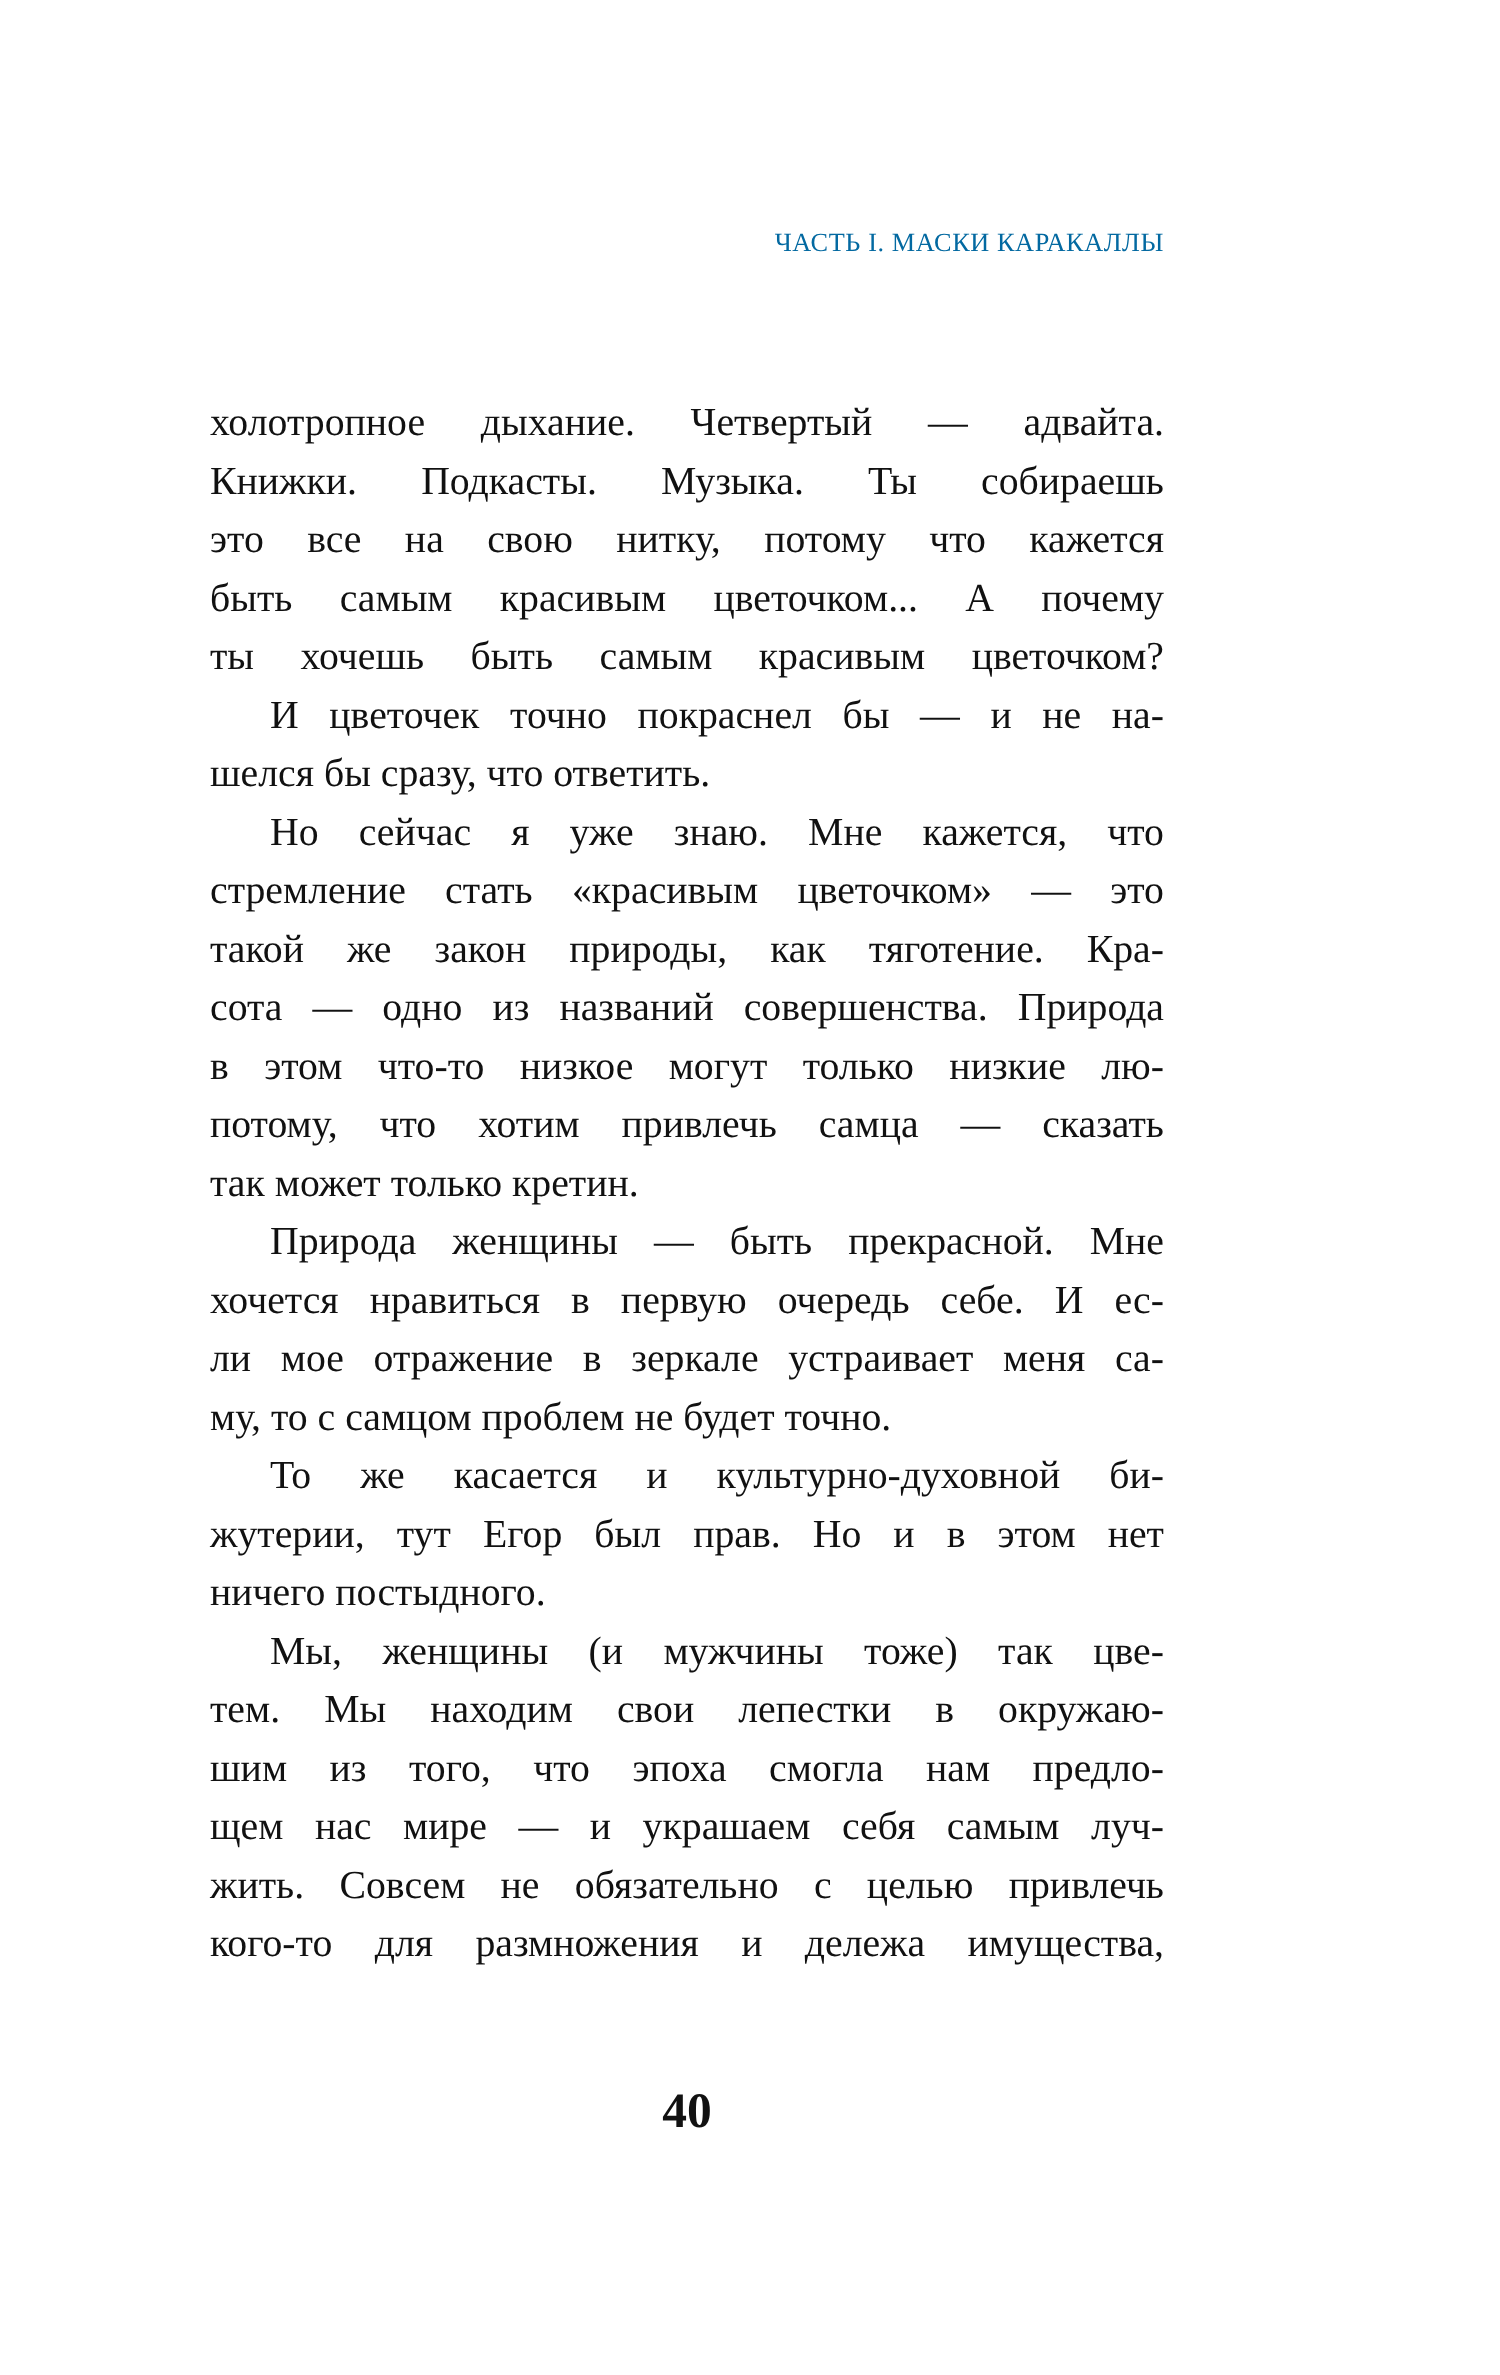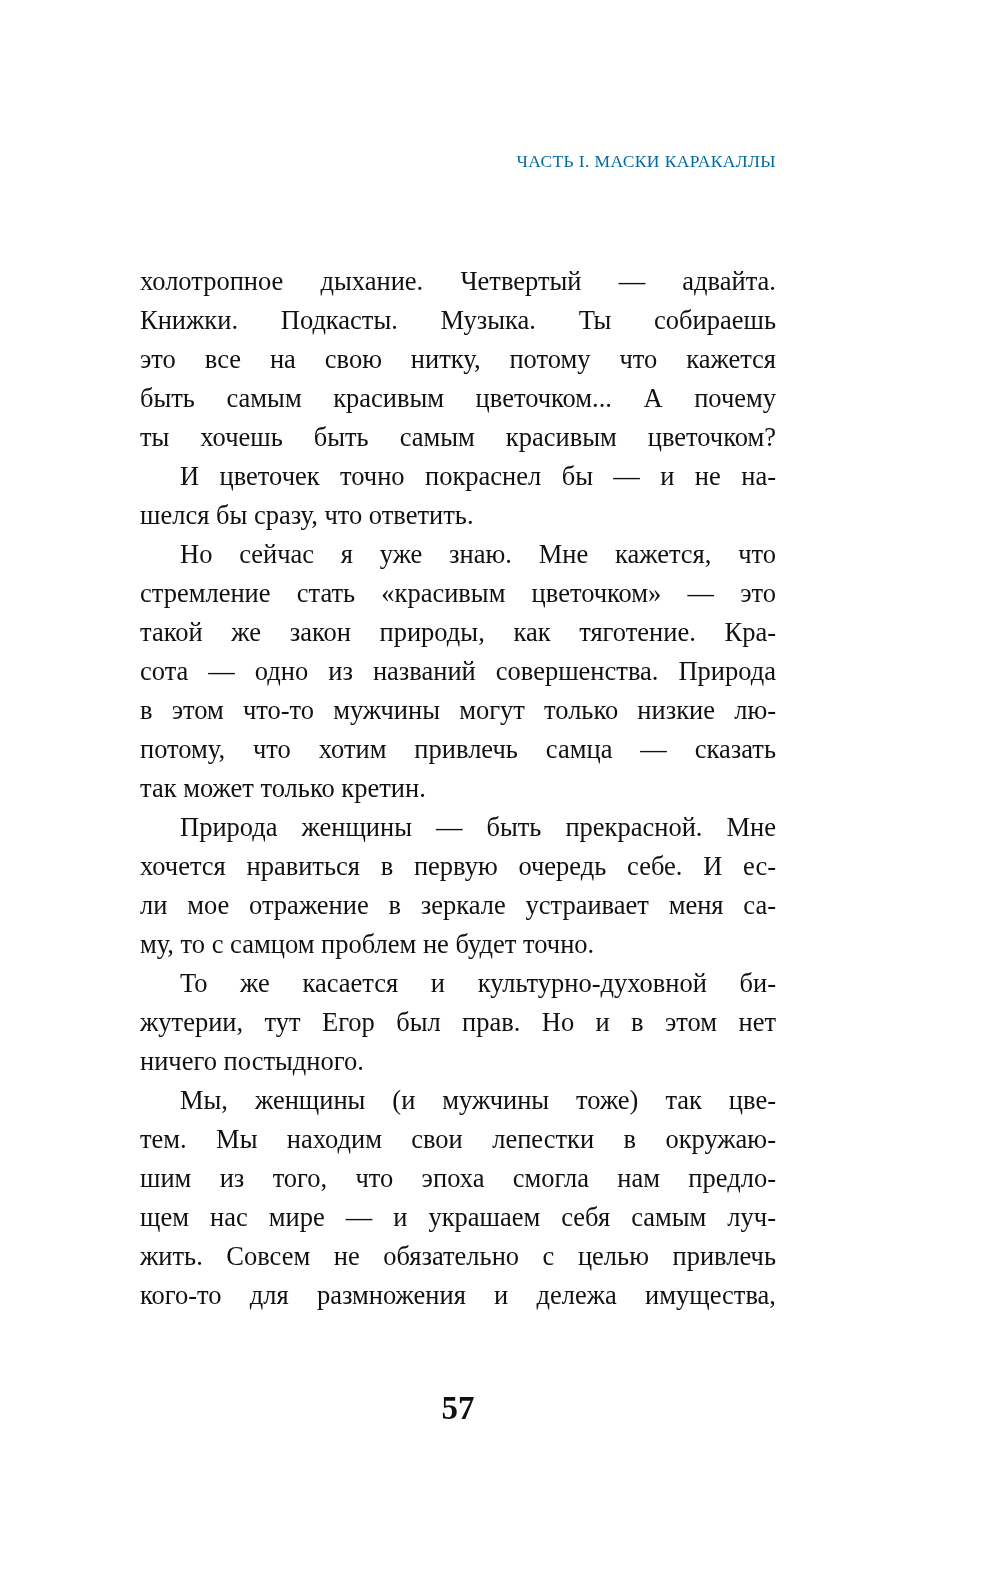--- a/index.html
+++ b/index.html
@@ -82,21 +82,21 @@
       </div>
       <div class="paragraph">
         <div class="line indented">И цветочек точно покраснел бы — и не на-</div>
         <div class="line last-line">шелся бы сразу, что ответить.</div>
       </div>
       <div class="paragraph">
         <div class="line indented">Но сейчас я уже знаю. Мне кажется, что</div>
         <div class="line">стремление стать «красивым цветочком» — это</div>
         <div class="line">такой же закон природы, как тяготение. Кра-</div>
         <div class="line">сота — одно из названий совершенства. Природа</div>
-        <div class="line">в этом что-то мужчины могут только низкие лю-</div>
+        <div class="line">в этом что-то низкое могут только низкие лю-</div>
         <div class="line">потому, что хотим привлечь самца — сказать</div>
         <div class="line last-line">так может только кретин.</div>
       </div>
       <div class="paragraph">
         <div class="line indented">Природа женщины — быть прекрасной. Мне</div>
         <div class="line">хочется нравиться в первую очередь себе. И ес-</div>
         <div class="line">ли мое отражение в зеркале устраивает меня са-</div>
         <div class="line last-line">му, то с самцом проблем не будет точно.</div>
       </div>
       <div class="paragraph">
@@ -107,14 +107,14 @@
       <div class="paragraph">
         <div class="line indented">Мы, женщины (и мужчины тоже) так цве-</div>
         <div class="line">тем. Мы находим свои лепестки в окружаю-</div>
         <div class="line">шим из того, что эпоха смогла нам предло-</div>
         <div class="line">щем нас мире — и украшаем себя самым луч-</div>
         <div class="line">жить. Совсем не обязательно с целью привлечь</div>
         <div class="line">кого-то для размножения и дележа имущества,</div>
       </div>
     </div>
 
-  <div class="page-number">57</div>
+  <div class="page-number">40</div>
 </div>
 
 </body></html>

